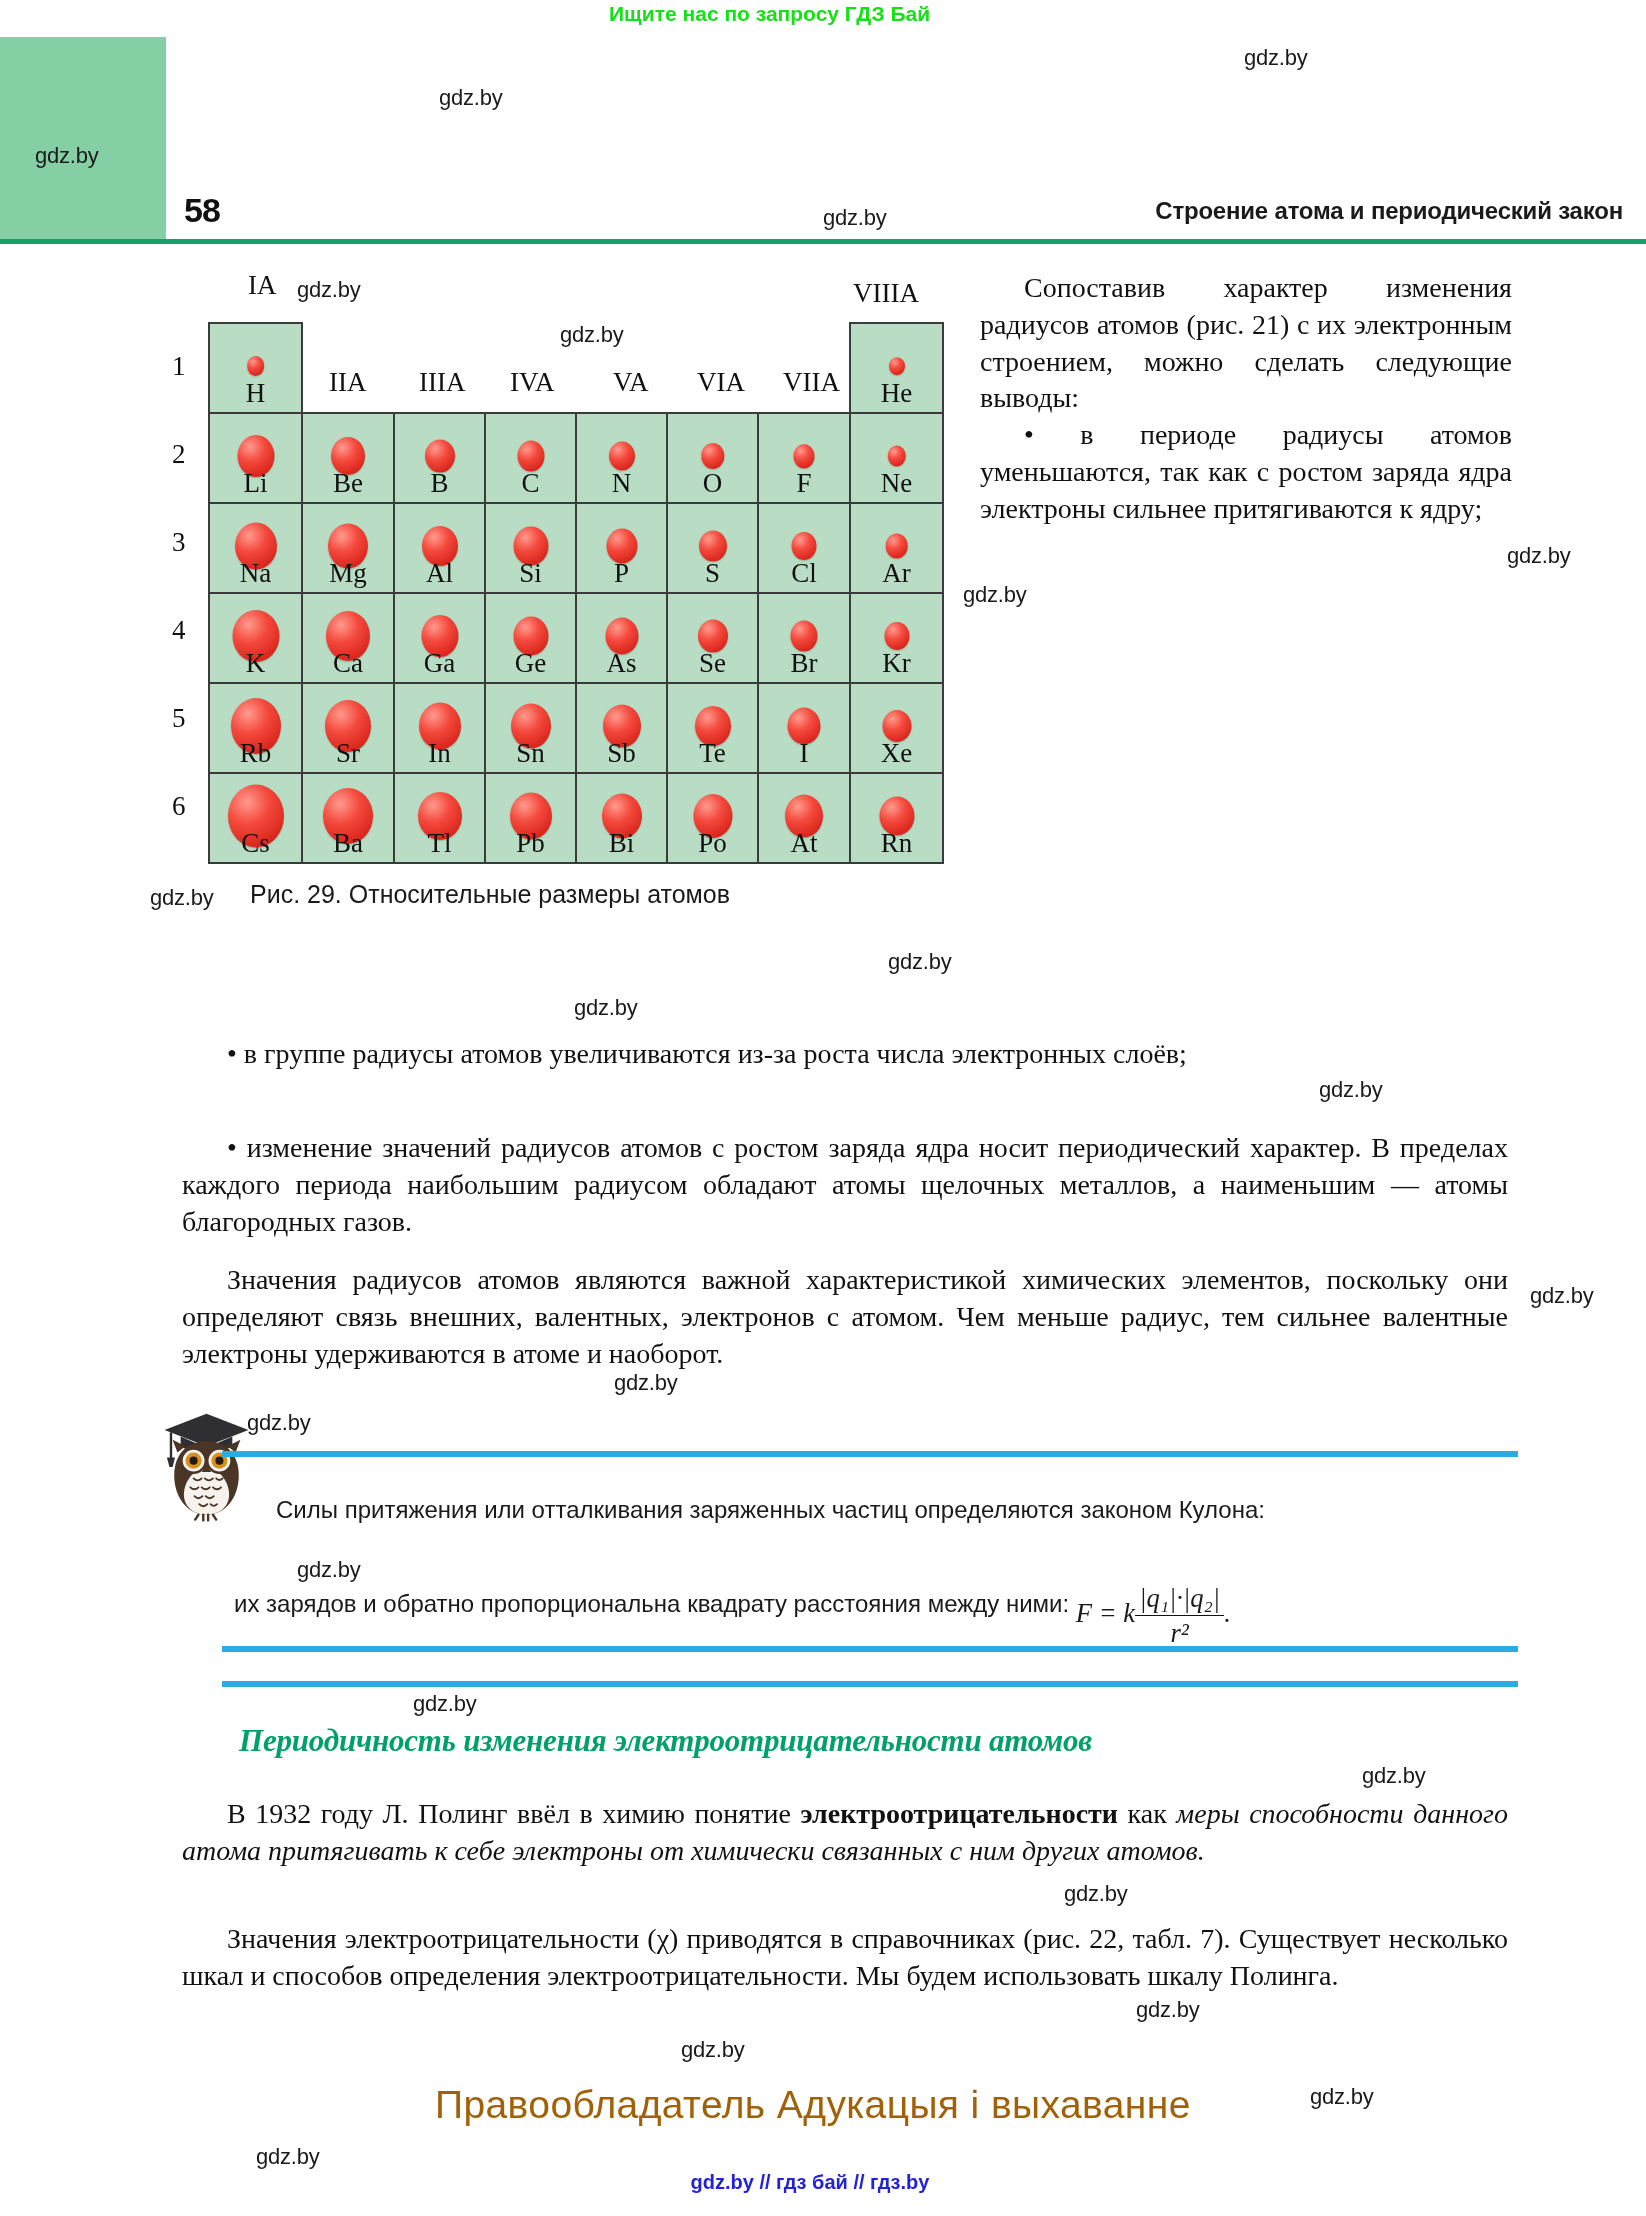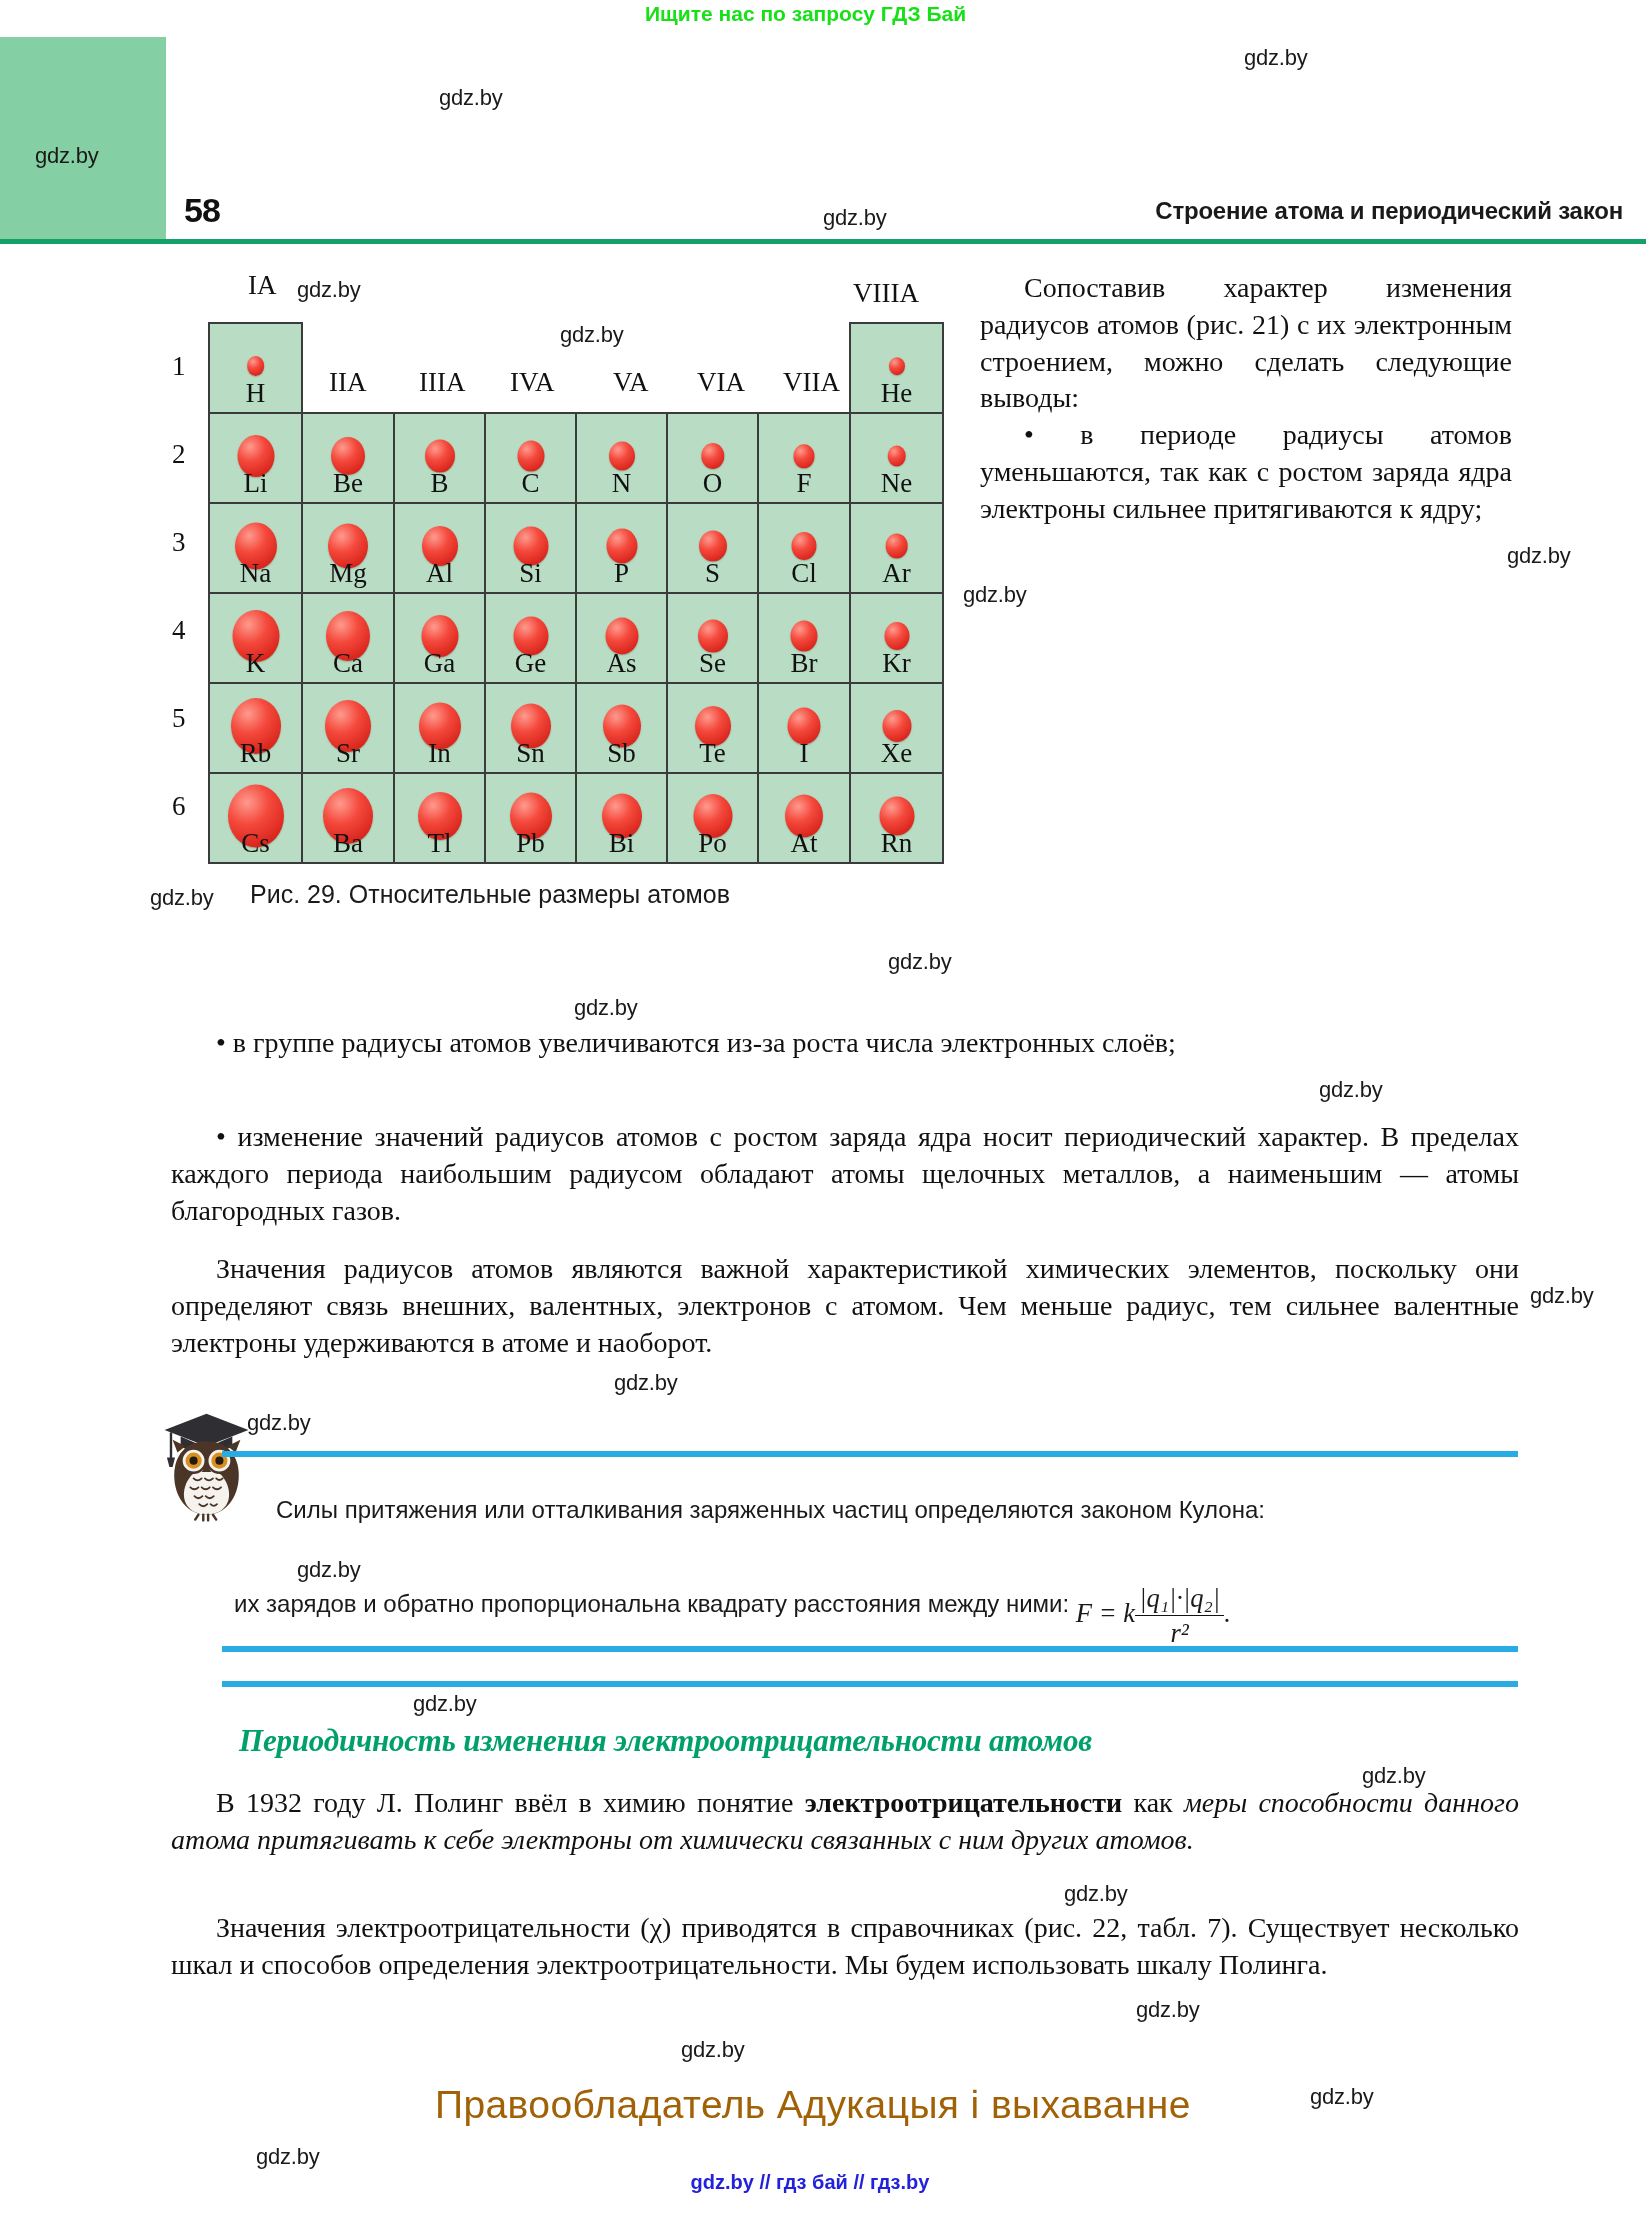--- a/index.html
+++ b/index.html
@@ -101,21 +101,21 @@
   #rightcol .ind{text-indent:44px;}
   #rightcol .bul{text-indent:44px;}
   .it{font-style:italic;}
 
   
   .body-col{
     position:absolute;left:171px;width:1348px;
     font-size:28px;line-height:1.32;color:#111;
     text-align:justify;
   }
-  .body-col p{margin:0;}
+  .body-col p{margin:11px;}
   .body-col p.ind{text-indent:45px;}
 
   
   .owl{position:absolute;left:158px;top:1409px;width:97px;height:113px;}
   .rule-blue{
     position:absolute;left:222px;width:1296px;height:5.6px;background:#29ace3;
   }
   .note{
     position:absolute;left:222px;width:1298px;
     font-family:"Liberation Sans", sans-serif;
@@ -144,21 +144,21 @@
   .bold{font-weight:700;}
   .footer-blue{
     position:absolute;left:0;top:2171px;width:1620px;text-align:center;
     font-family:"Liberation Sans", sans-serif;font-size:20px;color:#2222dd;
     font-weight:600;
   }
 </style>
 </head>
 <body>
 
-<div class="wm-green" style="left:645px;top:1.6px;text-align:right;">Ищите нас по запросу ГДЗ Бай</div>
+<div class="wm-green" style="left:609px;top:1.6px;text-align:right;">Ищите нас по запросу ГДЗ Бай</div>
 
 <div class="green-block"></div>
 <div class="page-num">58</div>
 <div class="run-head">Строение атома и периодический закон</div>
 <div class="head-rule"></div>
 
 <div id="figure">
 
   <div class="grp-top" style="left:40px;top:0px;">IA</div>
   <div class="grp-top" style="right:26px;top:8px;font-family:Liberation Serif, serif;">VIIIA</div>

